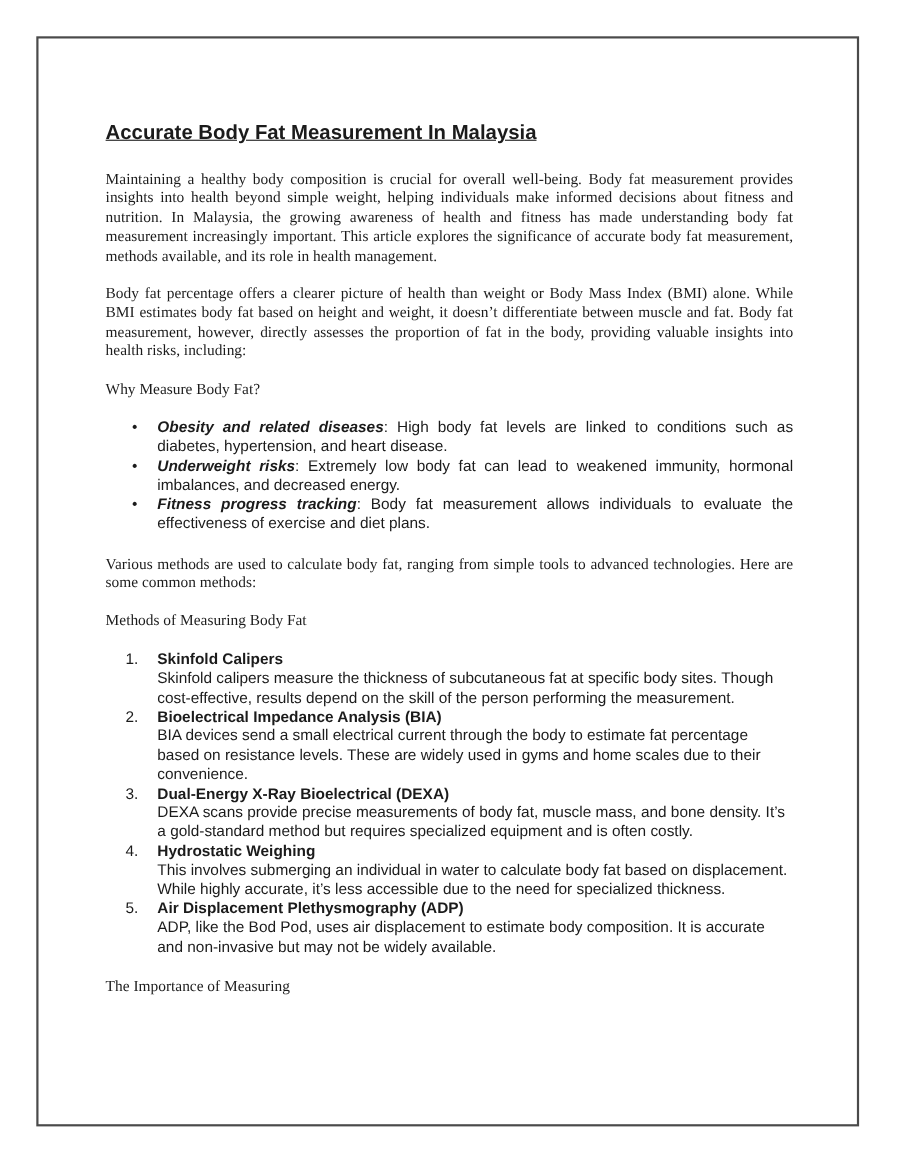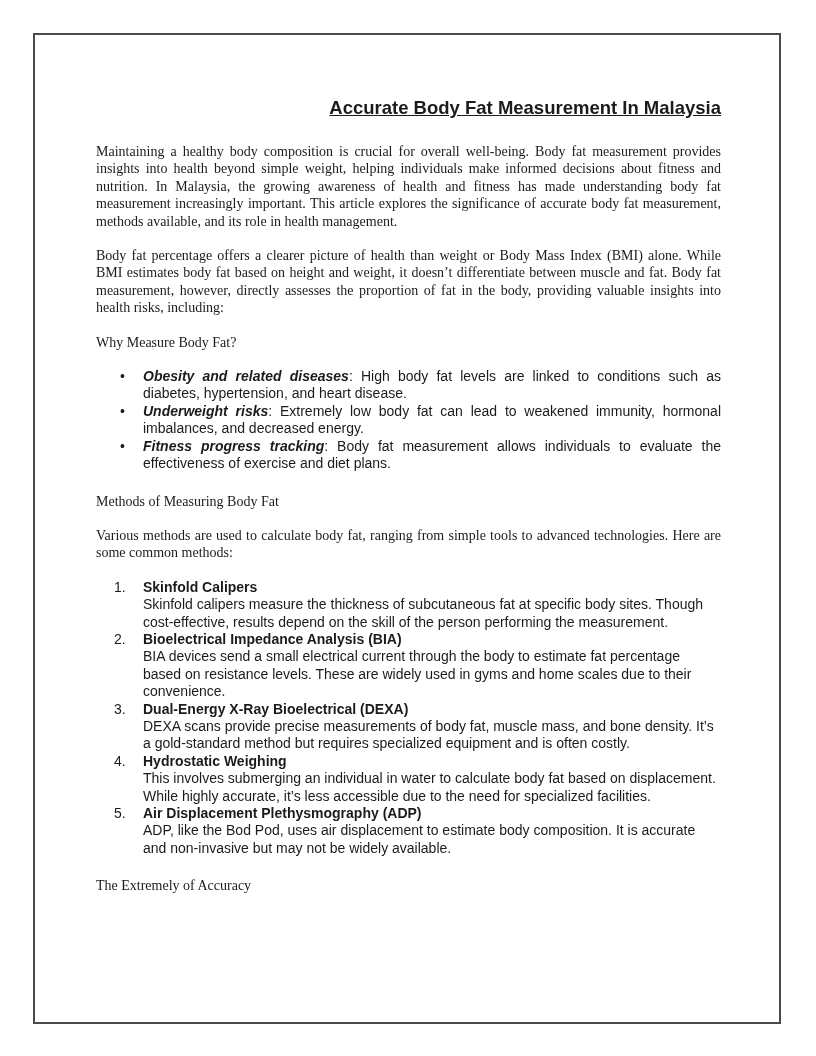--- a/index.html
+++ b/index.html
@@ -28,22 +28,22 @@
     top: 97px;
     width: 625px;
     font-size: 14px;
     line-height: 17.4px;
   }
   .doc-title {
     font-size: 18.5px;
     line-height: 22px;
     font-weight: bold;
     text-decoration: underline;
-    text-align: right;
-    margin: 0 0 24px 0;
+    text-align: left;
+    margin: 12px 0 24px 0;
   }
   .para { margin: 0 0 17px 0; font-family: Liberation Serif, serif; }
   .justify { text-align: justify; }
   .section-heading { margin: 4px 0 17px 0; font-weight: normal; font-size: 14px; }
 
   ul.bullet-list, ol.num-list {
     list-style: none;
     margin: 0 0 20px 0;
     padding: 0;
   }
@@ -92,48 +92,48 @@
         <span class="marker">•</span><span class="bullet-label">Obesity and related diseases</span><span>: High body fat levels are linked to conditions such as diabetes, hypertension, and heart disease.</span>
       </li>
       <li class="bullet-item">
         <span class="marker">•</span><span class="bullet-label">Underweight risks</span><span>: Extremely low body fat can lead to weakened immunity, hormonal imbalances, and decreased energy.</span>
       </li>
       <li class="bullet-item">
         <span class="marker">•</span><span class="bullet-label">Fitness progress tracking</span><span>: Body fat measurement allows individuals to evaluate the effectiveness of exercise and diet plans.</span>
       </li>
     </ul>
 
+    <p class="para justify">Various methods are used to calculate body fat, ranging from simple tools to advanced technologies. Here are some common methods:</p>
+
     <p class="para section-heading">Methods of Measuring Body Fat</p>
-
-    <p class="para justify">Various methods are used to calculate body fat, ranging from simple tools to advanced technologies. Here are some common methods:</p>
 
     <ol class="num-list">
       <li class="num-item">
         <span class="marker">1.</span>
         <span class="method-name">Skinfold Calipers</span>
         <span class="method-desc">Skinfold calipers measure the thickness of subcutaneous fat at specific body sites. Though cost-effective, results depend on the skill of the person performing the measurement.</span>
       </li>
       <li class="num-item">
         <span class="marker">2.</span>
         <span class="method-name">Bioelectrical Impedance Analysis (BIA)</span>
         <span class="method-desc">BIA devices send a small electrical current through the body to estimate fat percentage based on resistance levels. These are widely used in gyms and home scales due to their convenience.</span>
       </li>
       <li class="num-item">
         <span class="marker">3.</span>
         <span class="method-name">Dual-Energy X-Ray Bioelectrical (DEXA)</span>
         <span class="method-desc">DEXA scans provide precise measurements of body fat, muscle mass, and bone density. It’s a gold-standard method but requires specialized equipment and is often costly.</span>
       </li>
       <li class="num-item">
         <span class="marker">4.</span>
         <span class="method-name">Hydrostatic Weighing</span>
-        <span class="method-desc">This involves submerging an individual in water to calculate body fat based on displacement. While highly accurate, it’s less accessible due to the need for specialized facilities.</span>
+        <span class="method-desc">This involves submerging an individual in water to calculate body fat based on displacement. While highly accurate, it’s less accessible due to the need for specialized thickness.</span>
       </li>
       <li class="num-item">
         <span class="marker">5.</span>
         <span class="method-name">Air Displacement Plethysmography (ADP)</span>
         <span class="method-desc">ADP, like the Bod Pod, uses air displacement to estimate body composition. It is accurate and non-invasive but may not be widely available.</span>
       </li>
     </ol>
 
-    <p class="para section-heading">The Extremely of Accuracy</p>
+    <p class="para section-heading">The Importance of Measuring</p>
 
   </div>
 </div>
 
 </body></html>

